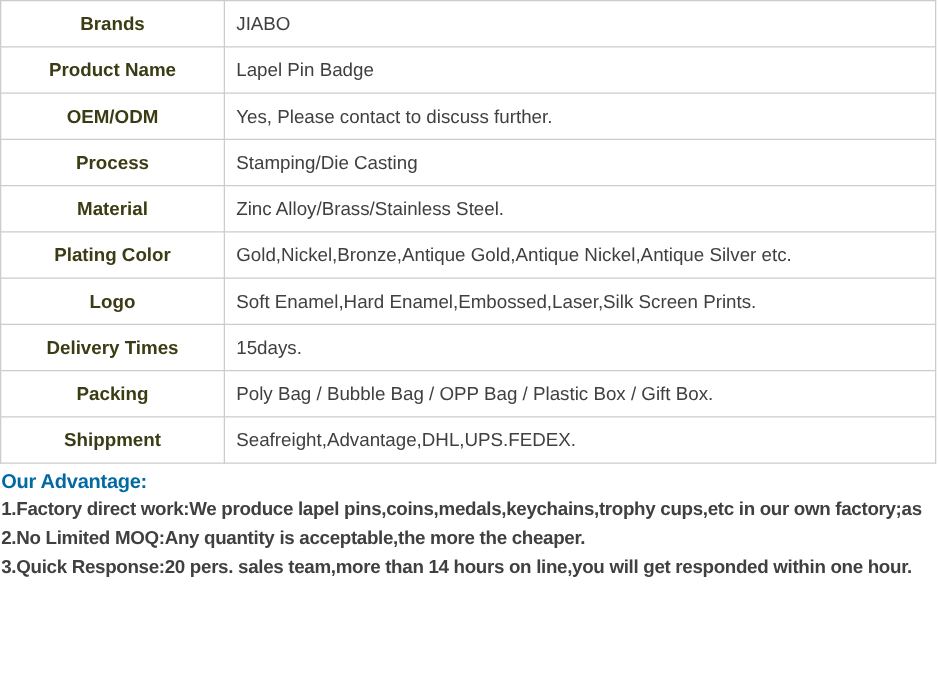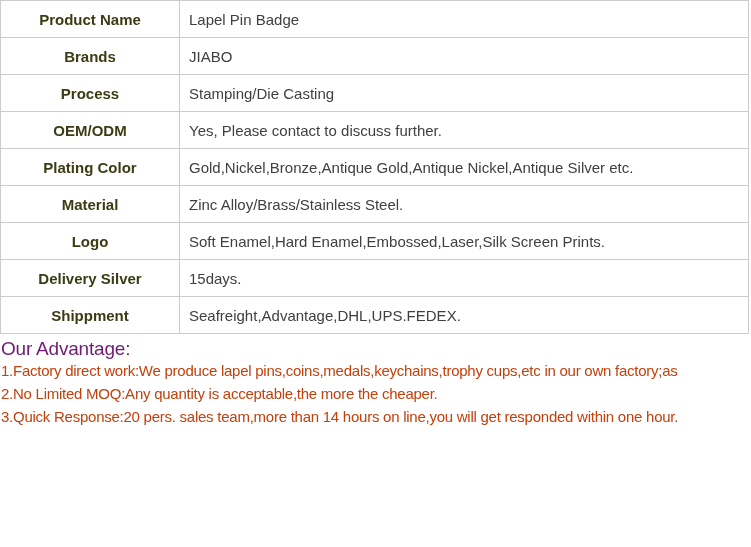--- a/index.html
+++ b/index.html
@@ -39,72 +39,77 @@
   td.value-cell {
     padding-left: 9px;
     font-size: 15px;
     color: #404040;
   }
   .advantage {
     margin-top: 5px;
     padding-left: 1px;
   }
   .advantage-heading {
-    font-size: 19px;
-    font-weight: normal;
-    color: #701a75;
+    font-size: 16px;
+    font-weight: bold;
+    color: #0369a1;
     line-height: 20px;
     letter-spacing: -0.2px;
   }
   .advantage-line {
     font-size: 15px;
-    color: #c2410c;
+    color: #404040;
     line-height: 23px;
     letter-spacing: -0.25px;
     white-space: pre;
+    font-weight: bold;
   }
 </style>
 </head>
 <body>
 
 <div class="page">
 
   <table class="spec-table">
     <tbody>
       <tr>
+        <td class="label-cell">Brands</td>
+        <td class="value-cell">JIABO</td>
+      </tr>
+      <tr>
         <td class="label-cell">Product Name</td>
         <td class="value-cell">Lapel Pin Badge</td>
       </tr>
       <tr>
-        <td class="label-cell">Brands</td>
-        <td class="value-cell">JIABO</td>
+        <td class="label-cell">OEM/ODM</td>
+        <td class="value-cell">Yes, Please contact to discuss further.</td>
       </tr>
       <tr>
         <td class="label-cell">Process</td>
         <td class="value-cell">Stamping/Die Casting</td>
       </tr>
       <tr>
-        <td class="label-cell">OEM/ODM</td>
-        <td class="value-cell">Yes, Please contact to discuss further.</td>
+        <td class="label-cell">Material</td>
+        <td class="value-cell">Zinc Alloy/Brass/Stainless Steel.</td>
       </tr>
       <tr>
         <td class="label-cell">Plating Color</td>
         <td class="value-cell">Gold,Nickel,Bronze,Antique Gold,Antique Nickel,Antique Silver etc.</td>
       </tr>
       <tr>
-        <td class="label-cell">Material</td>
-        <td class="value-cell">Zinc Alloy/Brass/Stainless Steel.</td>
-      </tr>
-      <tr>
         <td class="label-cell">Logo</td>
         <td class="value-cell">Soft Enamel,Hard Enamel,Embossed,Laser,Silk Screen Prints.</td>
       </tr>
       <tr>
-        <td class="label-cell">Delivery Silver</td>
+        <td class="label-cell">Delivery Times</td>
         <td class="value-cell">15days.</td>
+      </tr>
+      <tr>
+        <td class="label-cell">Packing</td>
+        <td class="value-cell">Poly Bag / Bubble Bag / OPP Bag / Plastic Box / Gift Box.</td>
       </tr>
       <tr>
         <td class="label-cell">Shippment</td>
         <td class="value-cell">Seafreight,Advantage,DHL,UPS.FEDEX.</td>
       </tr>
     </tbody>
   </table>
 
   <div class="advantage">
     <div class="advantage-heading">Our Advantage:</div>

